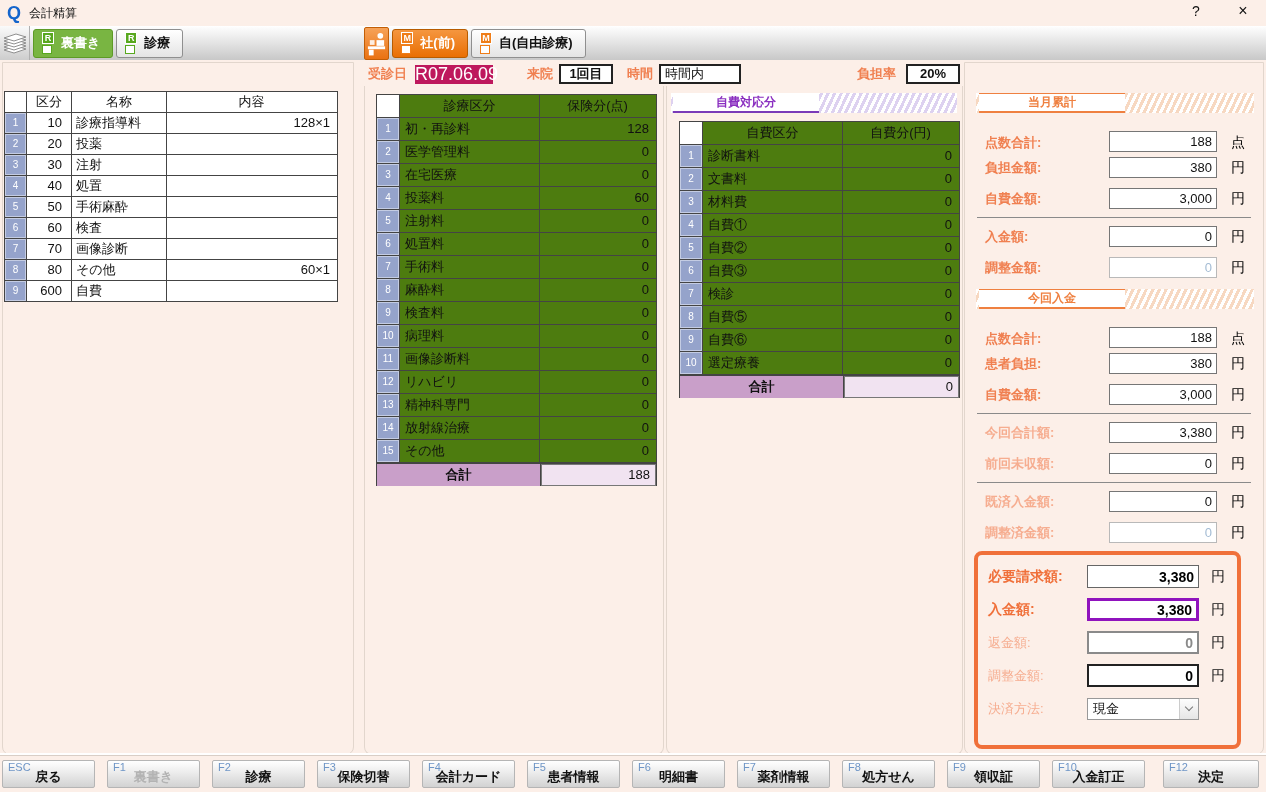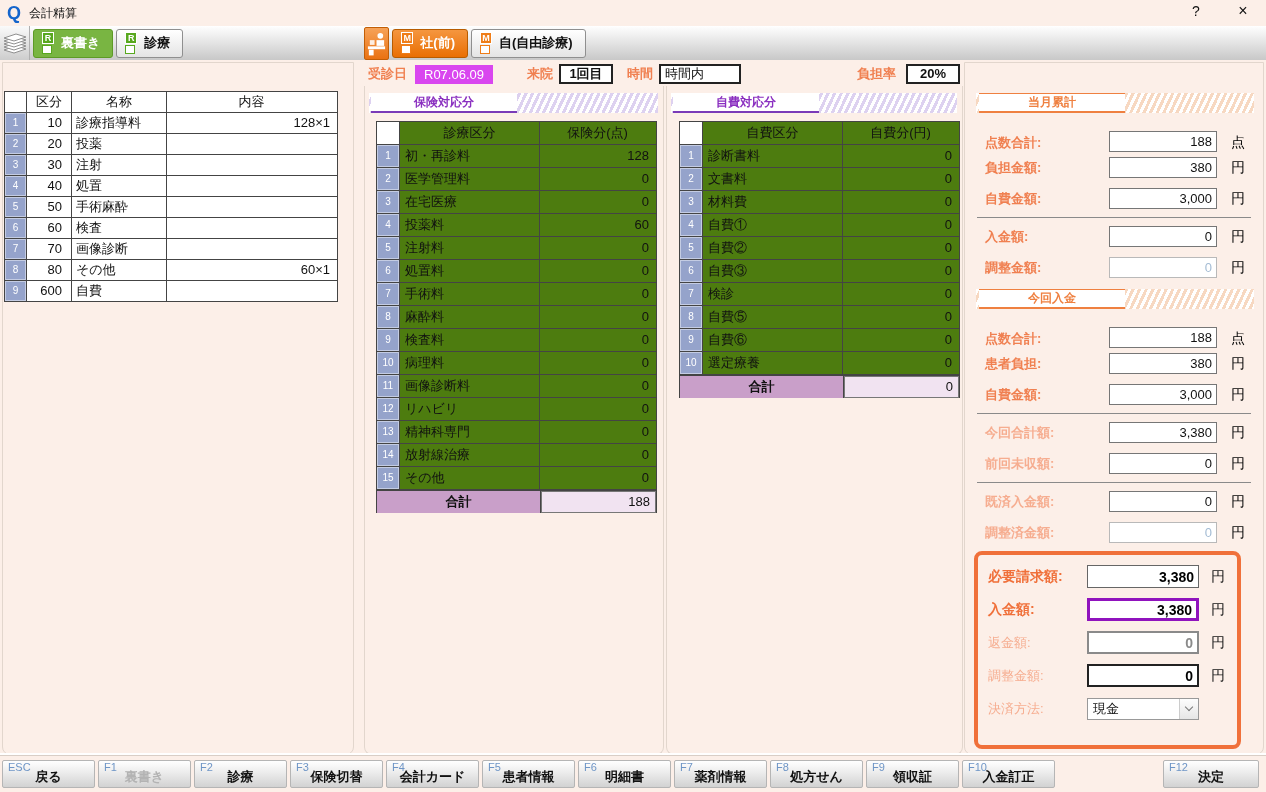--- a/index.html
+++ b/index.html
@@ -28,21 +28,21 @@
   .badge{display:flex;flex-direction:column;align-items:flex-start;margin-right:7px;}
   .badge-top{display:block;width:12px;height:12px;font-size:9px;line-height:10px;text-align:center;color:#fff;border:1px solid #fff;}
   .badge-bot{display:block;width:10px;height:9px;background:#fff;margin-top:1px;}
   .tabgroup.green .badge-top{background:#58a81e;}
   .tabgroup.green .badge-bot{border:1px solid #58a81e;}
   .tabgroup.orange .badge-top{background:#ef7d18;}
   .tabgroup.orange .badge-bot{border:1px solid #ef7d18;}
   
   .infobar{position:absolute;left:368px;top:63px;width:592px;height:22px;display:flex;align-items:center;}
   .olabel{color:#f08051;font-weight:bold;font-size:13px;white-space:nowrap;}
-  .datebox{width:78px;height:19px;margin:0 34px 0 8px;background:#d946ef;color:#fff;font-size:13px;text-align:center;line-height:19px;}
+  .datebox{width:78px;height:19px;margin:0 34px 0 8px;background:#be185d;color:#fff;font-size:18px;text-align:center;line-height:19px;}
   .vbox{height:20px;border:2px solid #222;background:#fff;font-size:13px;line-height:16px;}
   .countbox{width:54px;margin:0 14px 0 6px;text-align:center;font-weight:bold;}
   .timebox{width:82px;margin-left:6px;padding-left:4px;}
   .ratebox{width:54px;margin-left:10px;text-align:center;font-weight:bold;}
   .rate-label{margin-left:auto;}
   
   .panel{position:absolute;border:1px solid #e2d6cd;border-radius:0 0 8px 8px;}
   #panel-left{left:2px;top:62px;width:352px;height:693px;}
   #panel-ins{left:364px;top:86px;width:300px;height:669px;border-top:none;}
   #panel-self{left:666px;top:86px;width:297px;height:669px;border-top:none;}
@@ -102,21 +102,21 @@
   .binput.b-deposit{border:3px solid #9013bd;}
   .binput.b-refund{border:2px solid #8a8a8a;color:#8a8a8a;}
   .binput.b-adjust{border:2px solid #222;}
   .bunit{width:22px;margin-left:8px;font-size:14px;text-align:center;}
   .pselect{width:112px;height:22px;border:1px solid #999;background:#fff;display:flex;align-items:center;font-size:13px;}
   .pselect .txt{flex:1;padding-left:5px;}
   .pselect .chev{width:19px;height:100%;border-left:1px solid #ccc;background:linear-gradient(#fdfdfd,#e6e6e6);display:flex;align-items:center;justify-content:center;}
   .chev i{display:block;border:solid #777;border-width:0 1.5px 1.5px 0;padding:2.5px;transform:rotate(45deg);margin-top:-3px;}
   
   #fnbar{position:absolute;left:0;bottom:0;width:100%;height:37px;border-top:1px solid #d9cec6;box-shadow:0 -2px 0 #fff;}
-  .fn-group{position:absolute;left:2px;top:4px;width:1262px;display:flex;gap:3px;}
+  .fn-group{position:absolute;left:2px;top:4px;width:1262px;display:flex;gap:12px;}
   .fnbtn{position:relative;flex:0 0 93px;height:28px;background:linear-gradient(#ffffff,#ececec 45%,#d2d2d2);border:1px solid #b5b5b5;border-radius:2px;}
   .fnkey{position:absolute;left:5px;top:0;font-size:11px;color:#6e95c6;}
   .fnlabel{position:absolute;left:0;right:0;bottom:1px;text-align:center;font-size:13px;font-weight:bold;color:#111;margin-top:8px;}
   .fnlabel.disabled{color:#b3b3b3;}
   .fnbtn.right{position:absolute;left:auto;right:5px;top:0;width:96px;}
 </style>
 </head>
 <body>
 
 <div class="titlebar">
@@ -268,23 +268,20 @@
           <div class="cat-num">9</div>
           <div class="cat-code">600</div>
           <div class="cat-name">自費</div>
           <div class="cat-content"></div>
         </div>
       </div>
   </div>
 </div>
 
 <div class="panel" id="panel-ins">
-  <div class="band purpleb">
-    <div class="plabel">保険対応分</div>
-  </div>
   <div class="ptable">
     <div class="ptrow pthead">
       <div class="pt-num"></div>
       <div class="pt-name">診療区分</div>
       <div class="pt-val">保険分(点)</div>
     </div>
     <div data-repeat="insurance_table.rows">
 
         <div class="ptrow">
           <div class="pt-num">1</div>

